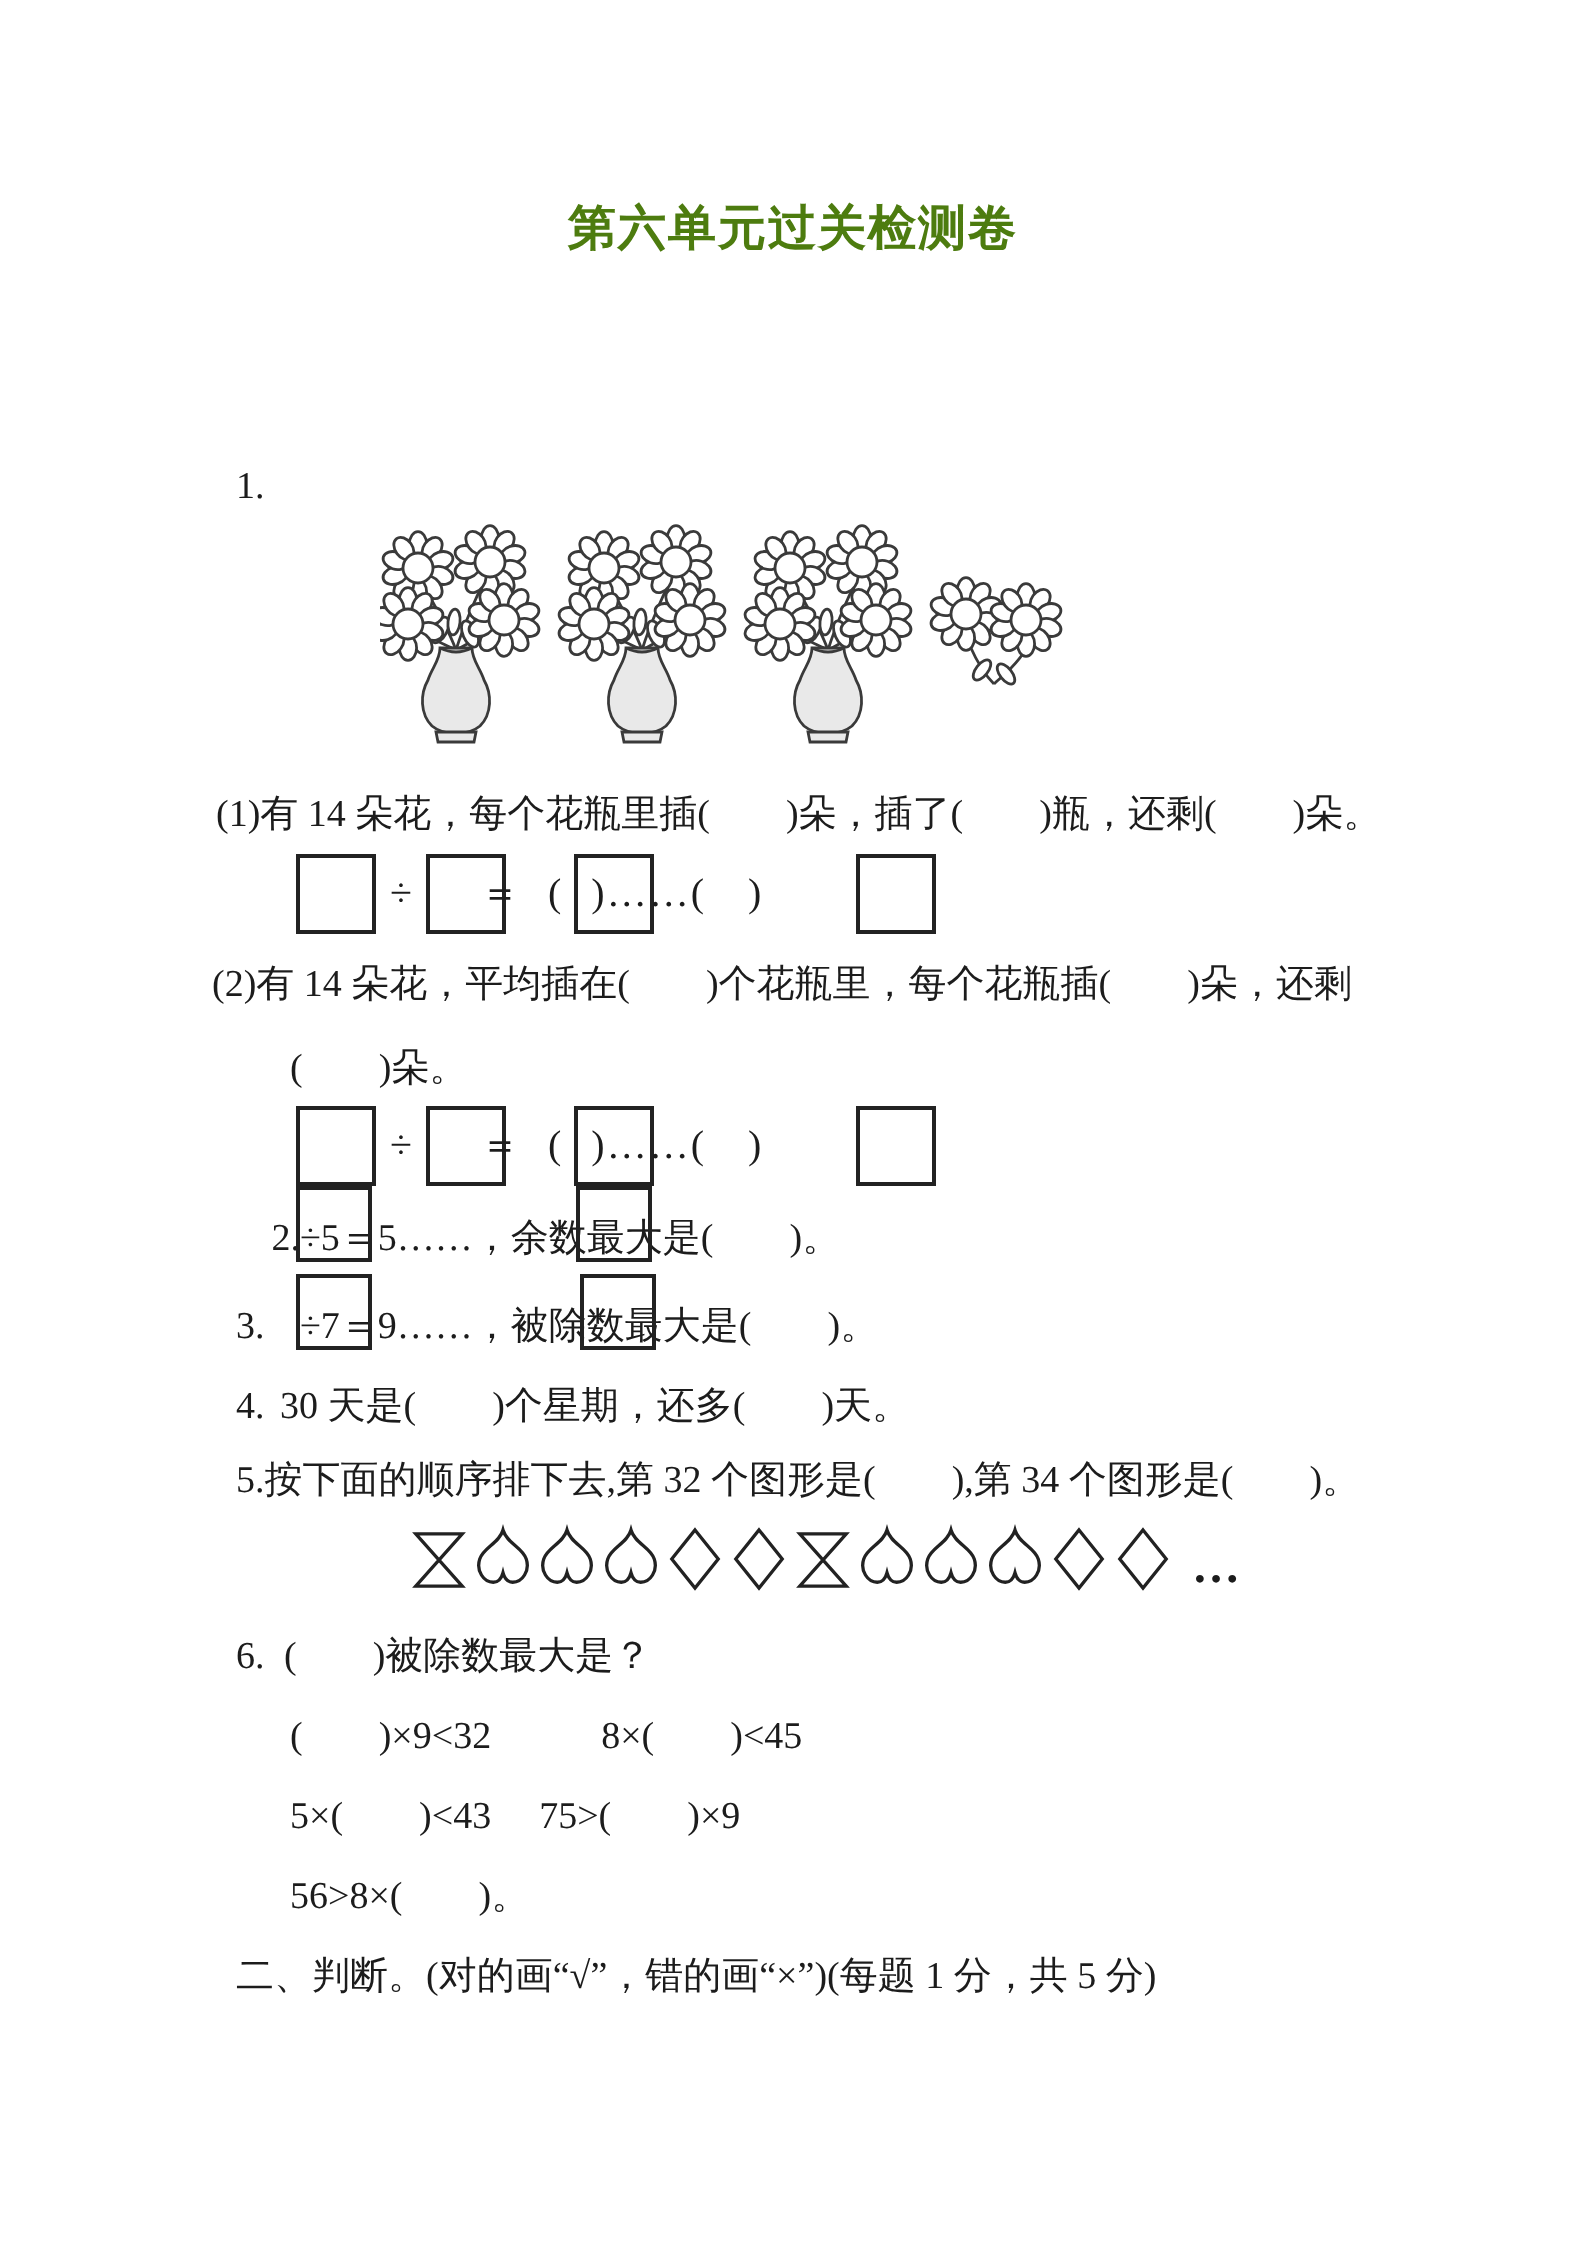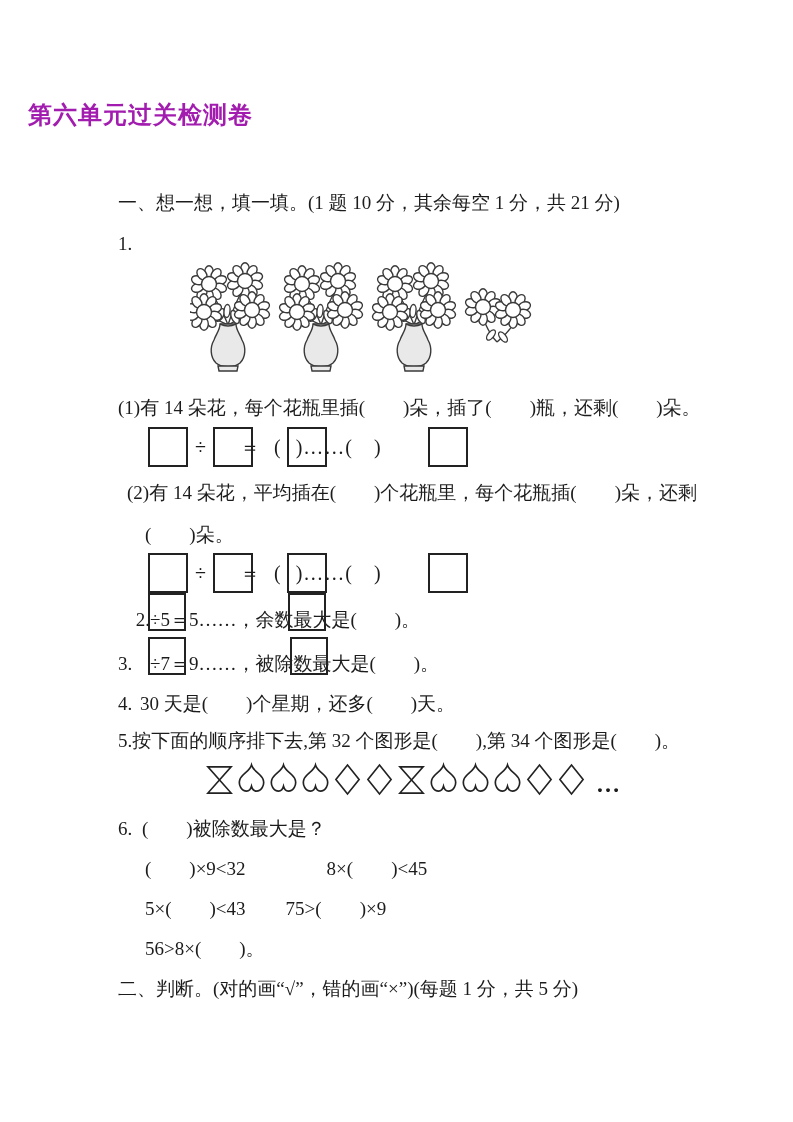--- a/index.html
+++ b/index.html
@@ -3,23 +3,23 @@
 <meta charset="utf-8">
 <style>
   html,body { margin:0; padding:0; background:#ffffff; }
   .page {
     position:relative; width:793px; height:1122px; margin:0 auto;
     background:#ffffff; color:#1c1c1c;
     font-family:"Liberation Serif", serif; font-size:19px; line-height:1.25;
   }
   .abs { position:absolute; white-space:nowrap; }
   .title {
-    left:0; right:0; top:100px; text-align:left;
+    left:0; right:0; top:100px; text-align:center;
     font-family:"Liberation Sans", sans-serif; font-weight:bold;
-    font-size:24px; letter-spacing:1px; color:#a21caf;margin-left:28px;
+    font-size:24px; letter-spacing:1px; color:#4d7c0f;
   }
   .box {
     display:inline-block; flex:none; width:40px; height:40px;
     border:2px solid #222; box-sizing:border-box; background:transparent;
   }
   .eq-row { display:flex; align-items:center; }
   .eq-sym { margin:0 7px; font-size:20px; }
   .eq-equals { margin-left:-13px; margin-right:4px; }
   .eq-open { margin-left:10px; margin-right:0; }
   .eq-box3 { margin-left:6px; }
@@ -88,47 +88,46 @@
       <use href="#flower" x="16" y="17"></use>
       <use href="#flower" x="46" y="20"></use>
     </g>
   </defs>
 </svg>
 
 <div class="page">
 
   <div class="abs title">第六单元过关检测卷</div>
 
-  <div class="abs" style="left:118px; top:191px;">一、想一想，填一填。(1 题 10 分，其余每空 1 分，共 21 分)</div>
 
   <div class="abs" style="left:118px; top:232px;">1.</div>
 
   <svg class="abs illustration-svg" style="left:190px; top:262px;" width="345" height="115" viewBox="0 0 345 115">
     <g id="bouquet-layer">
         <use href="#bouquet" x="0" y="0"></use>
         <use href="#bouquet" x="93" y="0"></use>
         <use href="#bouquet" x="186" y="0"></use>
         <use href="#loose-pair" x="277" y="28"></use>
       </g>
   </svg>
 
-  <div class="abs q-line" style="left:118px; top:396px;">(1)有 14 朵花，每个花瓶里插(　　)朵，插了(　　)瓶，还剩(　　)朵。</div>
+  <div class="abs q-line" style="left:108px; top:396px;">(1)有 14 朵花，每个花瓶里插(　　)朵，插了(　　)瓶，还剩(　　)朵。</div>
 
   <div class="abs eq-row" style="left:148px; top:427px;">
     <span class="box"></span>
     <span class="eq-sym">÷</span>
     <span class="box"></span>
     <span class="eq-sym eq-equals">＝</span>
     <span class="eq-sym eq-open">(</span>
     <span class="box eq-box3"></span>
     <span class="eq-tail">)……(　)</span>
     <span class="box eq-box4"></span>
   </div>
 
-  <div class="abs q-line" style="left:127px; top:481px;">(2)有 14 朵花，平均插在(　　)个花瓶里，每个花瓶插(　　)朵，还剩</div>
+  <div class="abs q-line" style="left:106px; top:481px;">(2)有 14 朵花，平均插在(　　)个花瓶里，每个花瓶插(　　)朵，还剩</div>
   <div class="abs q-line" style="left:145px; top:523px;">(　　)朵。</div>
 
   <div class="abs eq-row" style="left:148px; top:553px;">
     <span class="box"></span>
     <span class="eq-sym">÷</span>
     <span class="box"></span>
     <span class="eq-sym eq-equals">＝</span>
     <span class="eq-sym eq-open">(</span>
     <span class="box eq-box3"></span>
     <span class="eq-tail">)……(　)</span>
@@ -194,25 +193,25 @@
       </svg>
     </div>
   <div class="abs shapes-ellipsis" style="left:592px; top:769px;">…</div>
 
   <div class="abs q-line" style="left:118px; top:817px;">
     <span class="qnum qnum-w24">6.</span><span>(　　)被除数最大是？</span>
   </div>
 
   <div class="abs ineq-row" style="left:145px; top:857px;justify-content:center;">
     <span>(　　)×9&lt;32</span>
-    <span style="margin-left:81px;">8×(　　)&lt;45</span>
+    <span style="margin-left:55px;">8×(　　)&lt;45</span>
   </div>
   <div class="abs ineq-row" style="left:145px; top:897px;align-items:flex-end;">
     <span>5×(　　)&lt;43</span>
-    <span style="margin-left:40px;">75&gt;(　　)×9</span>
+    <span style="margin-left:24px;">75&gt;(　　)×9</span>
   </div>
   <div class="abs ineq-row" style="left:145px; top:937px;">
     <span>56&gt;8×(　　)。</span>
   </div>
 
   <div class="abs" style="left:118px; top:977px;">二、判断。(对的画“√”，错的画“×”)(每题 1 分，共 5 分)</div>
 
 </div>
 
 </body></html>

